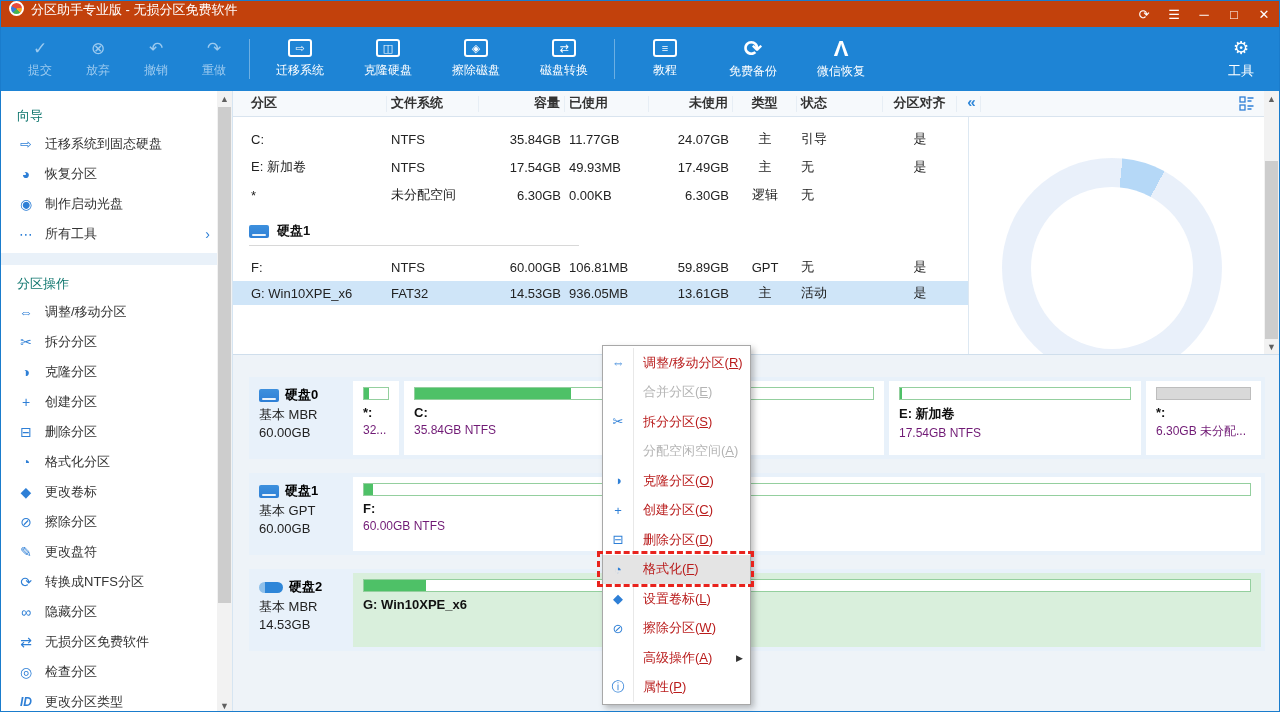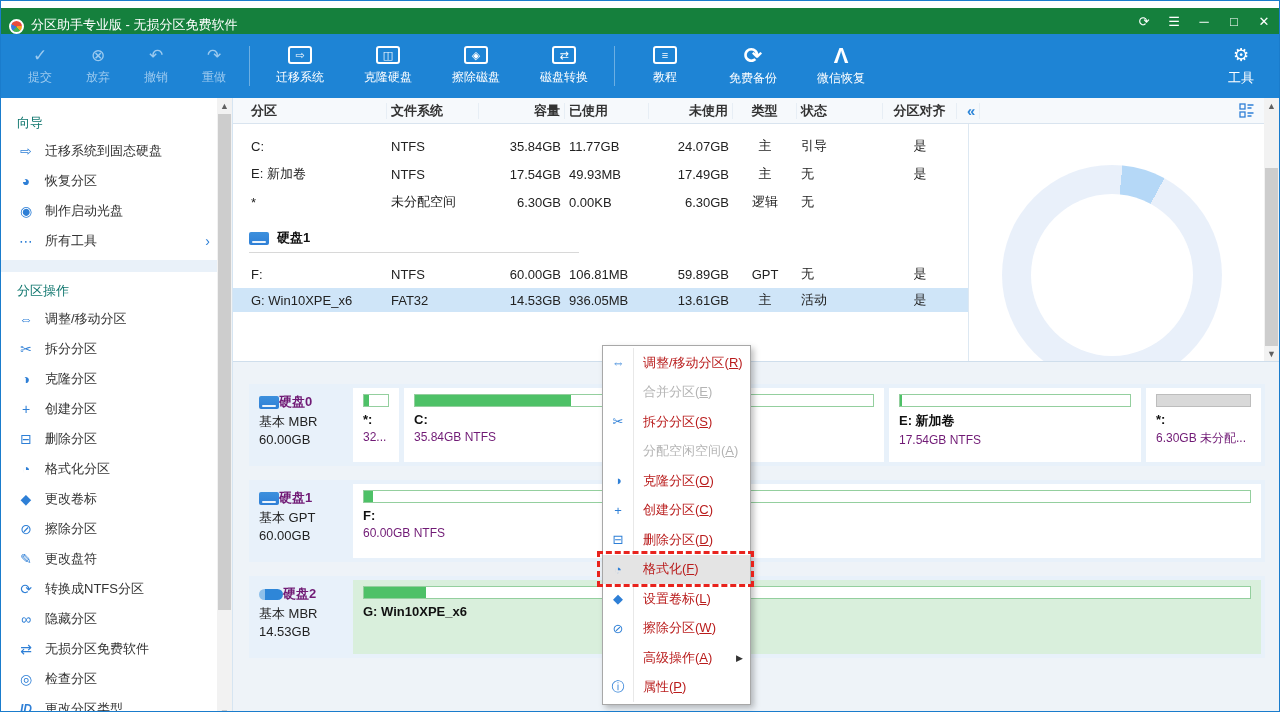--- a/index.html
+++ b/index.html
@@ -1,21 +1,21 @@
 <!DOCTYPE html>
 <html><head>
 <meta charset="utf-8">
 <style>
   html,body{margin:0;padding:0;background:#d0d8e0;}
   *{box-sizing:border-box;}
   .window{position:relative;width:1280px;height:712px;background:#fff;overflow:hidden;
           font-family:"Liberation Sans","DejaVu Sans",sans-serif;font-size:13px;color:#222;
           border:1px solid #1a7ccc;}
   
-  .titlebar{height:26px;background:#15803d;display:flex;align-items:flex-end;padding:0 0 0 8px;color:#fff;margin-top:7px;}
+  .titlebar{height:26px;background:#c2410c;display:flex;align-items:flex-start;padding:0 0 0 8px;color:#fff;}
   .logo{width:15px;height:15px;border-radius:50%;margin-right:7px;
         background:conic-gradient(#e84c3d 0 22%,#f5a623 22% 38%,#46b450 38% 62%,#3a7bd5 62% 82%,#e84c3d 82% 100%);
         border:2px solid #fff;}
   .title{font-size:13px;}
   .win-ctrls{margin-left:auto;display:flex;height:100%;}
   .win-ctrls div{width:30px;display:flex;align-items:center;justify-content:center;font-size:13px;cursor:default;}
   
   .toolbar{height:64px;background:#1e84d5;display:flex;align-items:stretch;padding:0 10px;}
   .tb-btn{display:flex;flex-direction:column;align-items:center;justify-content:center;gap:5px;cursor:default;}
   .tb-small{width:58px;color:#9ccaef;}
@@ -50,21 +50,21 @@
          font-weight:bold;color:#333;padding-left:16px;position:relative;}
   .cell{flex:none;padding:0 4px;white-space:nowrap;overflow:hidden;}
   .c-name{width:138px;padding-left:2px;}
   .c-fs{width:92px;}
   .c-cap{width:86px;text-align:right;}
   .c-used{width:84px;text-align:left;}
   .c-unused{width:84px;text-align:right;}
   .c-type{width:64px;text-align:center;}
   .c-status{width:86px;text-align:left;}
   .c-align{width:74px;text-align:center;}
-  .thead .cell{border-right:1px solid #e7eef5;height:16px;line-height:16px;}
+  .thead .cell{border-right:1px solid #e7eef5;height:16px;line-height:16px;font-family:Liberation Mono, monospace;}
   .collapse{margin-left:6px;color:#2e86d8;font-weight:bold;font-size:15px;border-right:none;cursor:default;}
   .view-toggle{position:absolute;right:24px;top:5px;cursor:default;}
   .trow{height:28px;display:flex;align-items:center;padding-left:16px;color:#222;}
   .trow.sel{background:#cfe5f8;height:24px;}
   .sliver{height:8px;overflow:hidden;}
   .sliver .trow{margin-top:-20px;}
   .grow{height:44px;display:flex;align-items:center;gap:8px;padding-left:16px;font-weight:bold;color:#111;position:relative;}
   .grow::after{content:"";position:absolute;left:16px;bottom:7px;width:330px;height:1px;background:#d8d8d8;}
   .icon-disk{width:20px;height:13px;background:linear-gradient(#3d90dd,#2e7fd6);border-radius:2px;position:relative;flex:none;}
   .icon-disk::after{content:"";position:absolute;left:3px;right:3px;bottom:2px;height:2px;background:rgba(255,255,255,.9);border-radius:1px;}
@@ -74,21 +74,21 @@
   .donut::after{content:"";position:absolute;inset:29px;border-radius:50%;background:#fff;}
   .v-scroll{position:absolute;top:0;right:0;bottom:0;width:15px;background:#f2f2f2;}
   .v-thumb{position:absolute;top:70px;left:1px;width:13px;height:178px;background:#cdcdcd;}
   .v-scroll .down{position:absolute;bottom:0;left:0;right:0;}
   .splitter{height:12px;background:#eef3f8;position:relative;cursor:row-resize;}
   .splitter .dots{position:absolute;left:505px;top:1px;color:#8fa6ba;letter-spacing:3px;font-size:12px;}
   
   .disks-pane{flex:1;background:#eef3f8;padding:10px 14px 0 16px;display:flex;flex-direction:column;gap:14px;}
   .disk-card{height:82px;display:flex;background:#e8f1fa;flex:none;}
   .disk-info{width:104px;padding:9px 4px 6px 10px;flex:none;}
-  .d-name{display:flex;align-items:center;font-weight:bold;color:#701a75;margin-bottom:2px;}
+  .d-name{display:flex;align-items:center;gap:6px;font-weight:bold;color:#000000;margin-bottom:2px;}
   .d-line{color:#222;line-height:18px;}
   .parts{flex:1;display:flex;gap:5px;padding:4px 4px 4px 0;min-width:0;}
   .part{background:#fff;padding:6px 10px 4px 10px;min-width:0;}
   .part.selected{background:#d9efdc;}
   .pbar{height:13px;border:1px solid #94cf9e;background:#fff;margin-bottom:5px;}
   .pbar .fill{height:100%;background:#4ec167;}
   .pbar.unalloc{border-color:#bdbdbd;}
   .pbar.unalloc .fill{background:#d9d9d9;}
   .p-label{font-weight:bold;color:#111;white-space:nowrap;overflow:hidden;}
   .p-sub{color:#701a75;font-size:12px;margin-top:3px;white-space:nowrap;overflow:hidden;}

